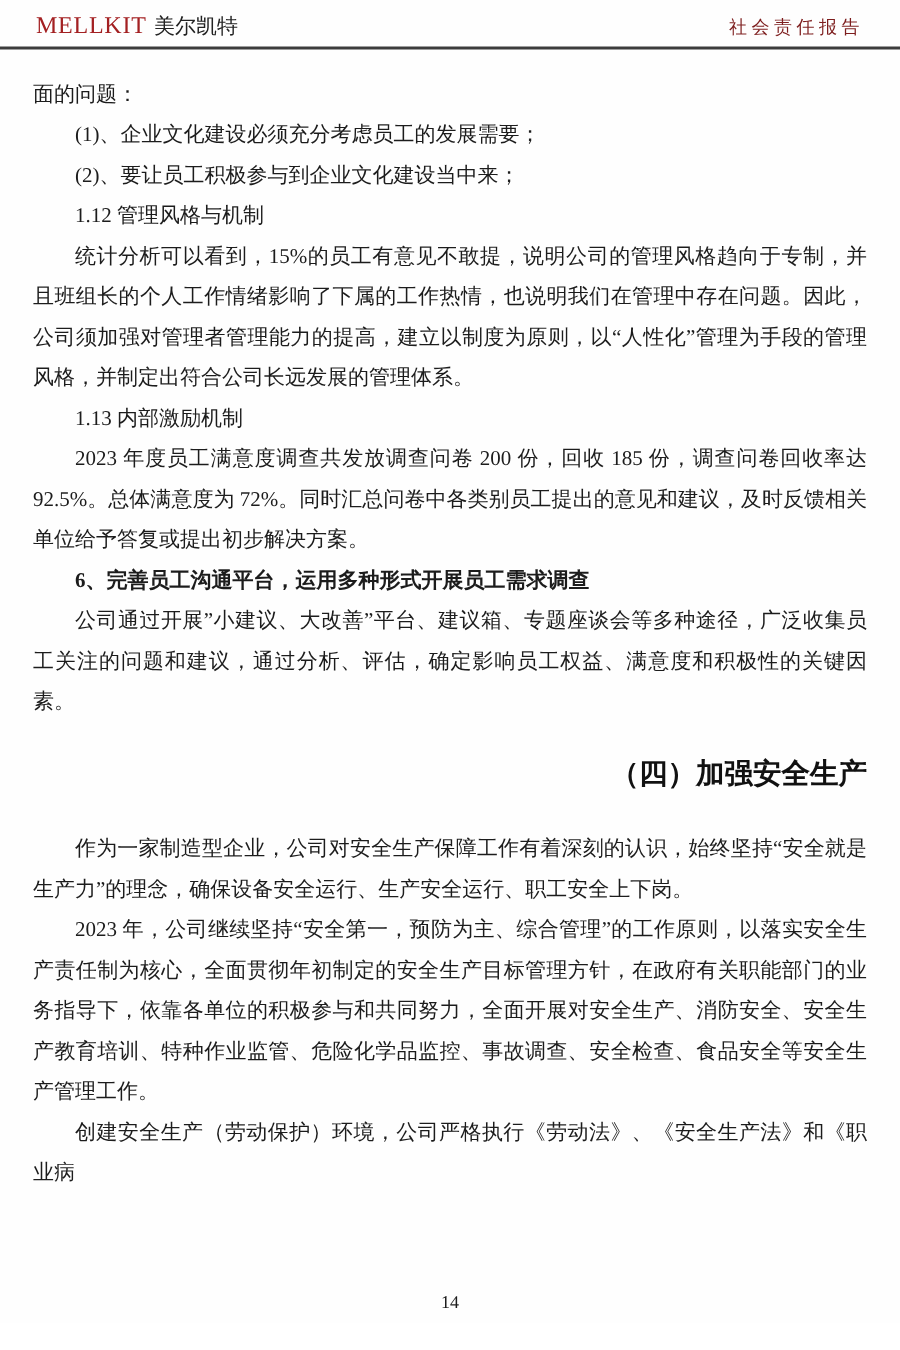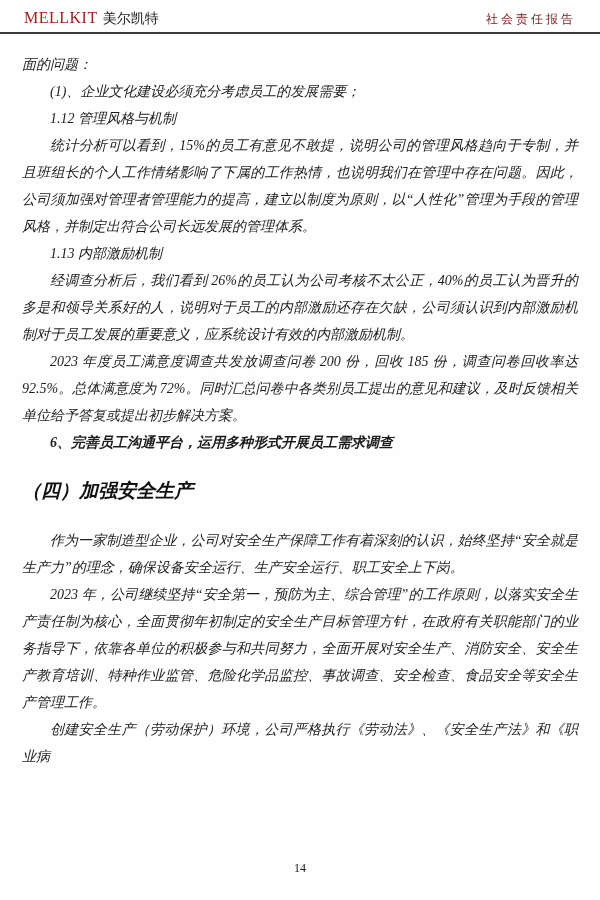--- a/index.html
+++ b/index.html
@@ -37,34 +37,34 @@
     color: #7d1d1d;
     letter-spacing: 3px;
   }
   
   .content {
     padding: 17px 22px 0 22px;
     font-size: 14px;
     line-height: 27px;
     text-align: justify;
   }
-  .content p { margin: 0; font-style: italic; }
+  .content p { margin: 0; }
   .cont  { text-indent: 0; }
   .li    { text-indent: 2em; }
   .sub   { text-indent: 2em; }
   .sub13 { text-indent: 2em; margin-top: 6px; }
   .para  { text-indent: 2em; }
   .bsub  { text-indent: 2em; font-weight: bold; }
   .section {
     font-family: "Liberation Sans", "DejaVu Sans", sans-serif;
     font-weight: bold;
     font-size: 19px;
     line-height: 30px;
     text-indent: 0;
-    text-align: left;
+    text-align: right;
     margin-top: 20px !important;
     margin-bottom: 21px !important;
     color: #111111;
   }
   
   .ftr {
     position: absolute;
     bottom: 6px;
     left: 0;
     width: 100%;
@@ -81,26 +81,27 @@
   <header class="hdr">
     <div>
       <span class="brand-en">MELLKIT</span><span class="brand-cn">美尔凯特</span>
     </div>
     <div class="doc-title">社会责任报告</div>
   </header>
 
   <main class="content">
     <p class="cont">面的问题：</p>
     <p class="li">(1)、企业文化建设必须充分考虑员工的发展需要；</p>
+    <p class="li">(2)、要让员工积极参与到企业文化建设当中来；</p>
     <p class="sub">1.12 管理风格与机制</p>
     <p class="para">统计分析可以看到，15%的员工有意见不敢提，说明公司的管理风格趋向于专制，并且班组长的个人工作情绪影响了下属的工作热情，也说明我们在管理中存在问题。因此，公司须加强对管理者管理能力的提高，建立以制度为原则，以“人性化”管理为手段的管理风格，并制定出符合公司长远发展的管理体系。</p>
     <p class="sub13">1.13 内部激励机制</p>
-    <p class="para">经调查分析后，我们看到 26%的员工认为公司考核不太公正，40%的员工认为晋升的多是和领导关系好的人，说明对于员工的内部激励还存在欠缺，公司须认识到内部激励机制对于员工发展的重要意义，应系统设计有效的内部激励机制。</p>
     <p class="para">2023 年度员工满意度调查共发放调查问卷 200 份，回收 185 份，调查问卷回收率达 92.5%。总体满意度为 72%。同时汇总问卷中各类别员工提出的意见和建议，及时反馈相关单位给予答复或提出初步解决方案。</p>
     <p class="bsub">6、完善员工沟通平台，运用多种形式开展员工需求调查</p>
+    <p class="para">公司通过开展”小建议、大改善”平台、建议箱、专题座谈会等多种途径，广泛收集员工关注的问题和建议，通过分析、评估，确定影响员工权益、满意度和积极性的关键因素。</p>
     <p class="section">（四）加强安全生产</p>
     <p class="para">作为一家制造型企业，公司对安全生产保障工作有着深刻的认识，始终坚持“安全就是生产力”的理念，确保设备安全运行、生产安全运行、职工安全上下岗。</p>
     <p class="para">2023 年，公司继续坚持“安全第一，预防为主、综合管理”的工作原则，以落实安全生产责任制为核心，全面贯彻年初制定的安全生产目标管理方针，在政府有关职能部门的业务指导下，依靠各单位的积极参与和共同努力，全面开展对安全生产、消防安全、安全生产教育培训、特种作业监管、危险化学品监控、事故调查、安全检查、食品安全等安全生产管理工作。</p>
     <p class="para">创建安全生产（劳动保护）环境，公司严格执行《劳动法》、《安全生产法》和《职业病</p>
   </main>
 
   <footer class="ftr">
     <span>14</span>
   </footer>
 

